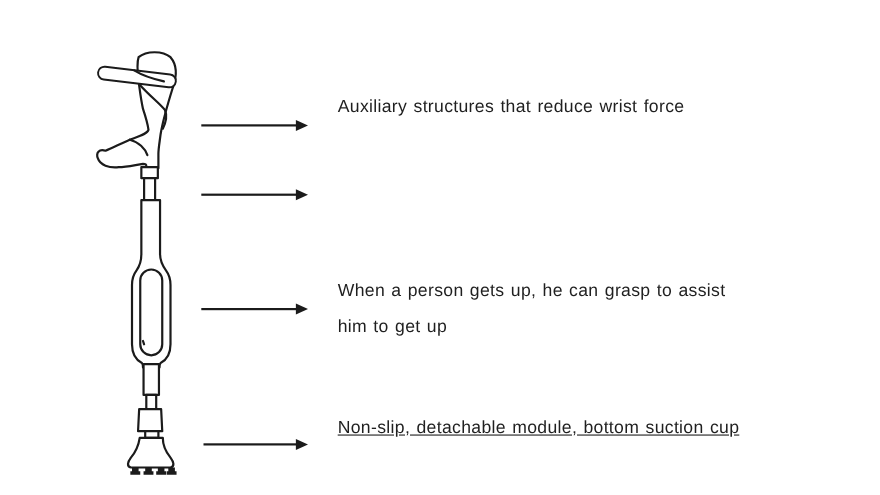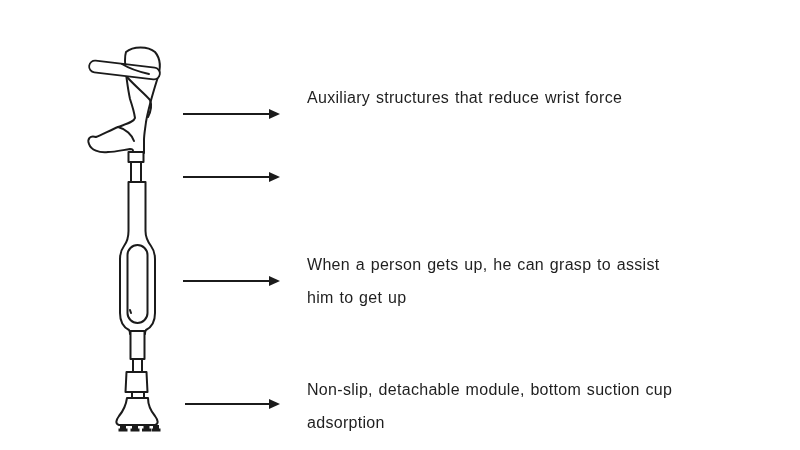--- a/index.html
+++ b/index.html
@@ -39,21 +39,21 @@
     line-height:33px;
     letter-spacing:0.3px;
     word-spacing:1px;
     color:var(--text);
   }
   .annotation .line{white-space:nowrap;}
   .annotation.single{line-height:20px;}
   #a1{top:64px;}
   #a2{top:147px;}
   #a3{top:224px;}
-  #a4{top:349px;}
+  #a4{top:349px;text-decoration:underline;}
   #arrow1{left:183px;top:89px;width:87px;}
   #arrow2{left:183px;top:152px;width:87px;}
   #arrow3{left:183px;top:256px;width:87px;}
   #arrow4{left:185px;top:379px;width:85px;}
 </style>
 </head>
 <body>
 
 <div class="stage">
 
@@ -152,16 +152,15 @@
   </div>
 
 
   <div class="annotation" id="a3">
     <div class="line">When a person gets up, he can grasp to assist</div>
     <div class="line">him to get up</div>
   </div>
 
   <div class="annotation" id="a4">
     <div class="line">Non-slip, detachable module, bottom suction cup</div>
-    <div class="line">adsorption</div>
   </div>
 
 </div>
 
 </body></html>

